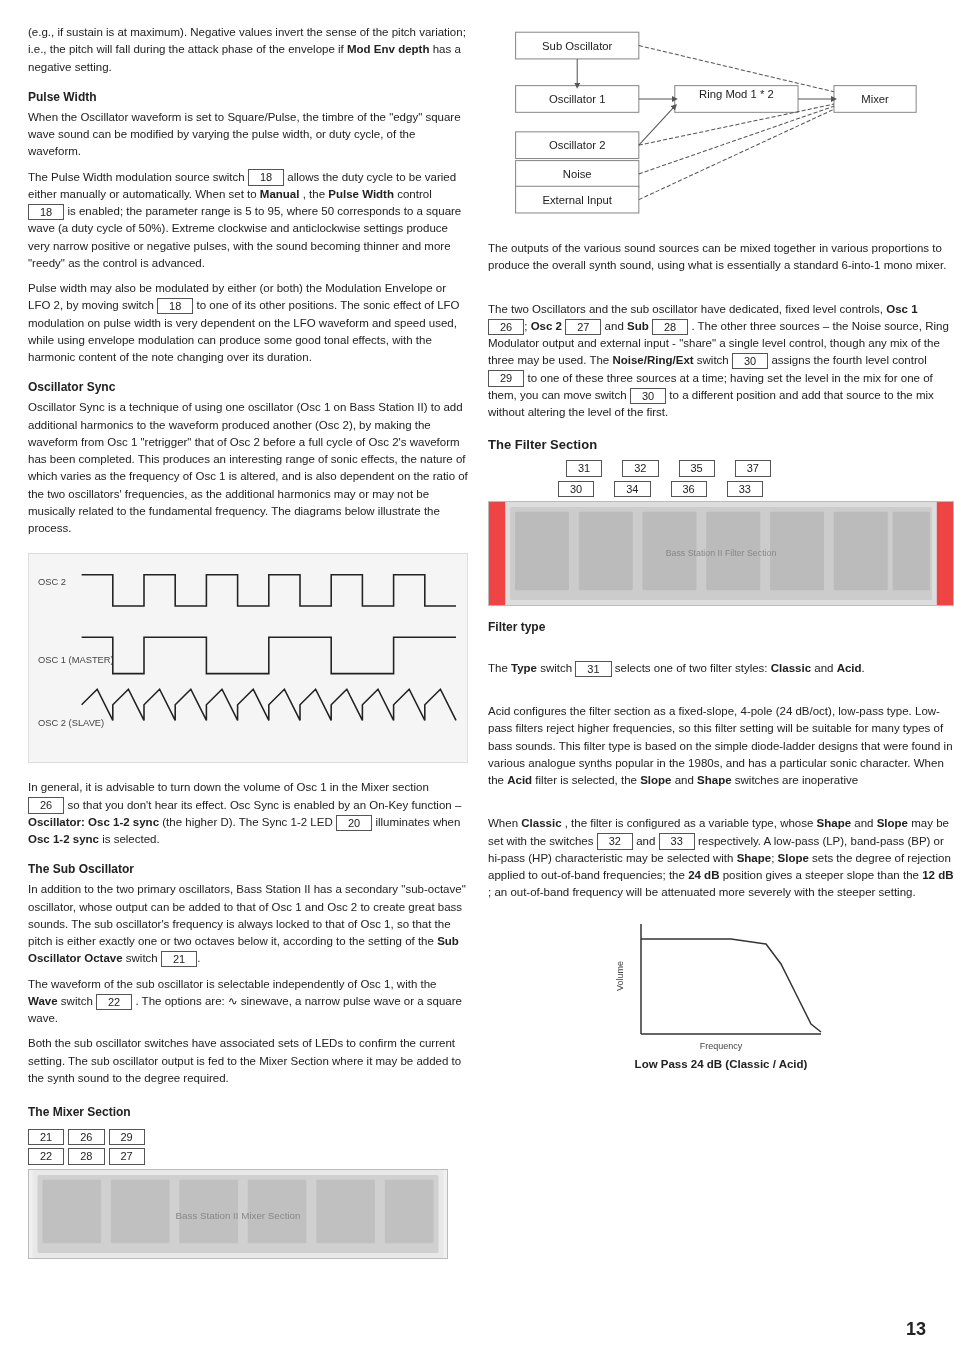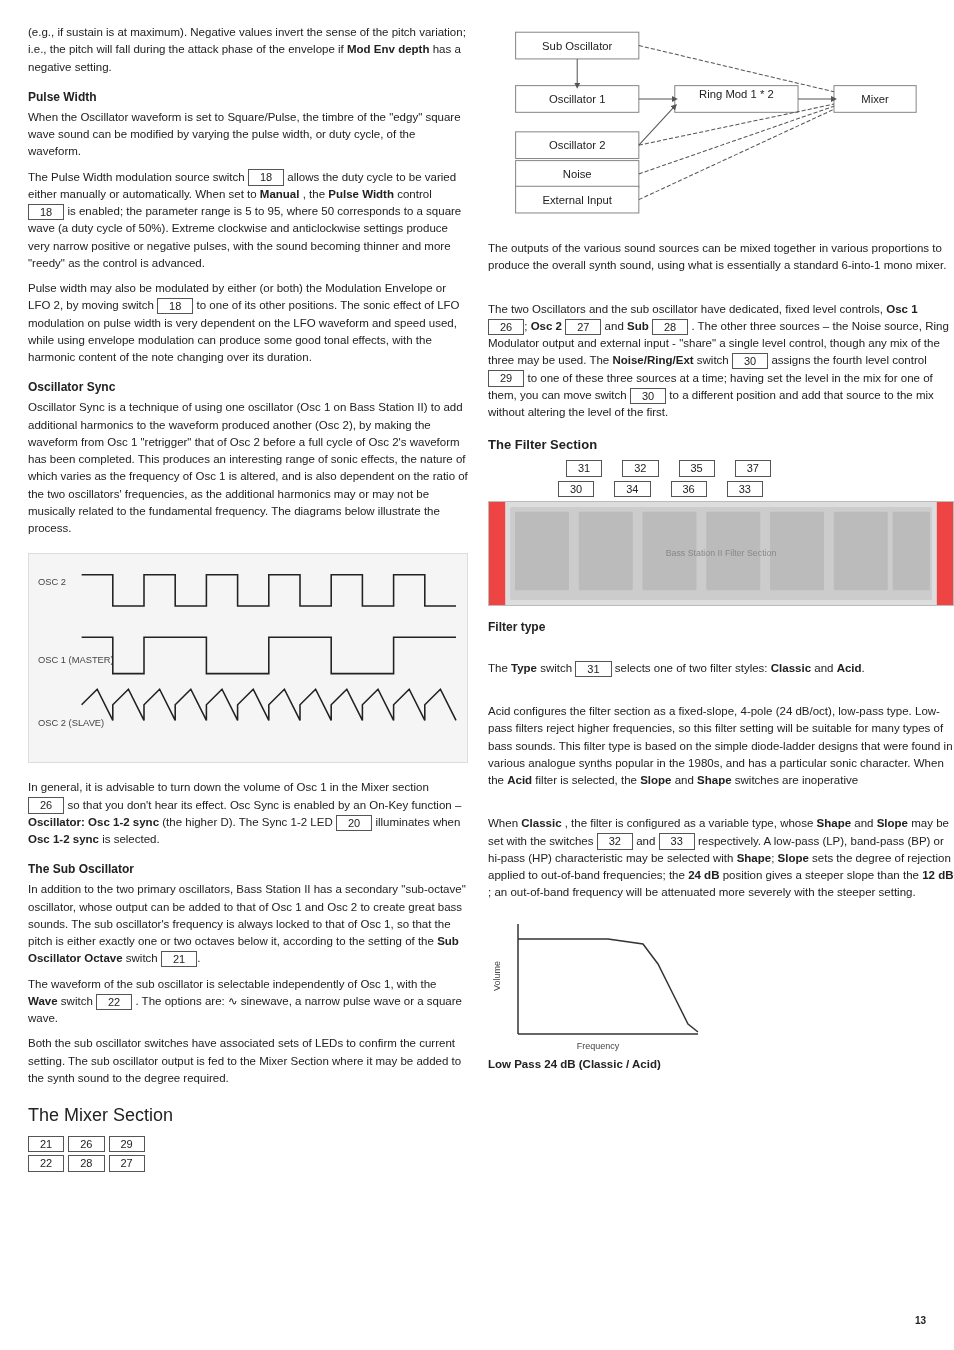--- a/index.html
+++ b/index.html
@@ -52,22 +52,22 @@
     .waveform-diagram {
       margin: 16px 0;
       position: relative;
       height: 210px;
       background: #f5f5f5;
       border: 1px solid #ddd;
     }
 
     
     .mixer-section-heading {
-      font-weight: normal;
-      font-size: 18px;
+      font-weight: bold;
+      font-size: 12px;
       margin-top: 18px;
       margin-bottom: 10px;
     }
     .mixer-img-placeholder {
       width: 420px;
       height: 90px;
       background: #f0f0f0;
       border: 1px solid #bbb;
       position: relative;
       overflow: hidden;
@@ -83,23 +83,23 @@
     .lowpass-label {
       text-align: center;
       font-weight: bold;
       font-size: 11.5px;
       margin-top: 4px;
     }
 
     
     .page-number {
       position: absolute;
-      bottom: 24px;
+      bottom: 10px;
       right: 28px;
-      font-size: 10px;
+      font-size: 18px;
       font-weight: bold;
     }
 
     .right-col p {
       font-size: 11.5px;
       line-height: 1.5;
       margin-bottom: 8px;
       margin-top: 26px;
     }
   </style>
@@ -198,20 +198,34 @@
           <span class="inline-box">29</span>
         </div>
         <div style="display:flex;gap:4px;">
           <span class="inline-box">22</span>
           <span class="inline-box">28</span>
           <span class="inline-box">27</span>
         </div>
       </div>
     </div>
 
+    <div class="mixer-img-placeholder">
+      <svg viewBox="0 0 420 90" xmlns="http://www.w3.org/2000/svg" style="width:100%;height:100%;">
+        <rect width="420" height="90" fill="#e8e8e8"></rect>
+        <rect x="5" y="5" width="410" height="80" fill="#d0d0d0" rx="2"></rect>
+
+        <rect x="10" y="10" width="60" height="65" fill="#c0c0c0" rx="1"></rect>
+        <rect x="80" y="10" width="60" height="65" fill="#c0c0c0" rx="1"></rect>
+        <rect x="150" y="10" width="60" height="65" fill="#c0c0c0" rx="1"></rect>
+        <rect x="220" y="10" width="60" height="65" fill="#c0c0c0" rx="1"></rect>
+        <rect x="290" y="10" width="60" height="65" fill="#c0c0c0" rx="1"></rect>
+        <rect x="360" y="10" width="50" height="65" fill="#c0c0c0" rx="1"></rect>
+        <text x="210" y="50" text-anchor="middle" font-size="10" fill="#888">Bass Station II Mixer Section</text>
+      </svg>
+    </div>
 
   </div>
 
   <div class="right-col">
 
     <div class="signal-flow">
       <svg viewBox="0 0 440 185" xmlns="http://www.w3.org/2000/svg" style="width:100%;height:100%;">
 
         <rect x="20" y="8" width="120" height="26" fill="white" stroke="#888" stroke-width="1"></rect>
         <text x="80" y="25" text-anchor="middle" font-size="11" fill="#222">Sub Oscillator</text>
@@ -343,21 +357,21 @@
       <span>respectively. A low-pass (LP), band-pass (BP) or hi-pass (HP) characteristic may be selected with</span>
       <strong>Shape</strong>;
       <strong>Slope</strong>
       <span>sets the degree of rejection applied to out-of-band frequencies; the</span>
       <strong>24 dB</strong>
       <span>position gives a steeper slope than the</span>
       <strong>12 dB</strong>
       <span>; an out-of-band frequency will be attenuated more severely with the steeper setting.</span>
     </p>
 
-    <div style="display:flex;flex-direction:column;align-items:flex-start;margin-top:12px;">
+    <div style="display:flex;flex-direction:column;align-items:center;margin-top:12px;">
       <svg viewBox="0 0 220 140" xmlns="http://www.w3.org/2000/svg" width="220" height="140">
 
         <line x1="30" y1="10" x2="30" y2="120" stroke="#333" stroke-width="1.5"></line>
         <line x1="30" y1="120" x2="210" y2="120" stroke="#333" stroke-width="1.5"></line>
 
         <text x="5" y="70" font-size="9" fill="#444" transform="rotate(-90,12,70)">Volume</text>
 
         <text x="110" y="135" font-size="9" fill="#444" text-anchor="middle">Frequency</text>
 
         <polyline points="30,25 120,25 155,30 170,50 185,80 200,110 210,118" fill="none" stroke="#333" stroke-width="1.5"></polyline>

